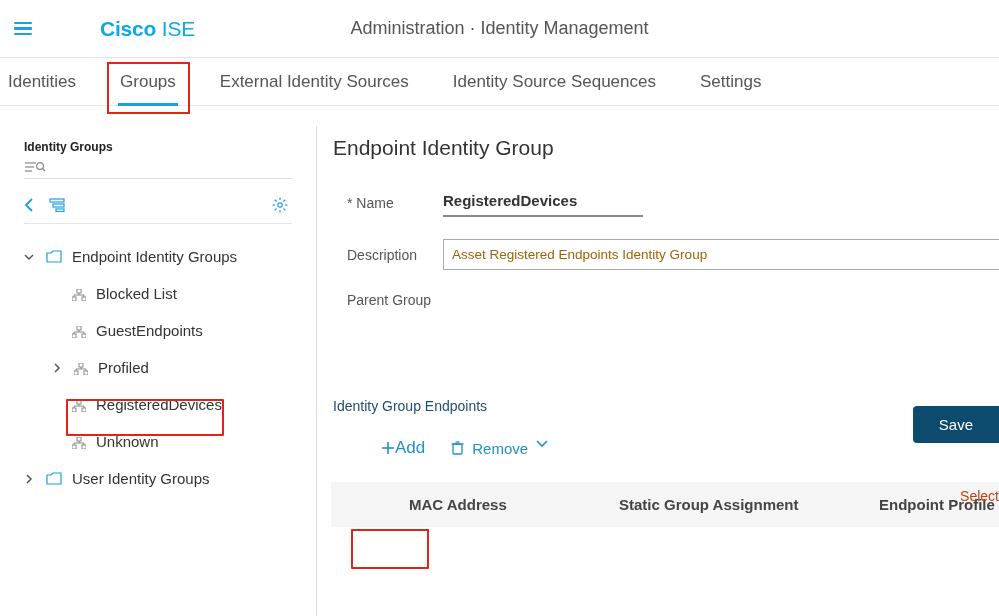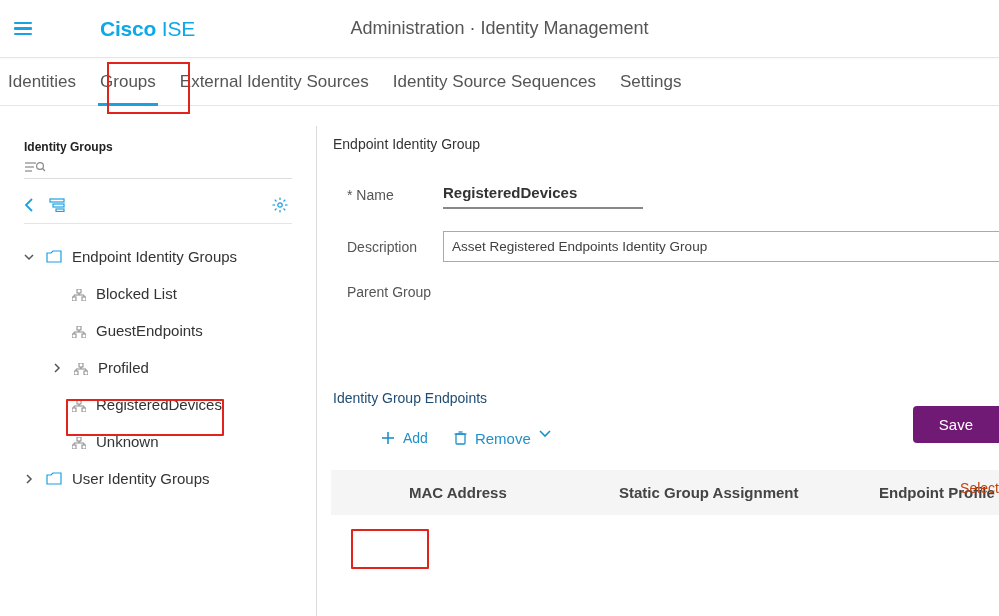--- a/index.html
+++ b/index.html
@@ -42,21 +42,21 @@
   .top-title {
     position: absolute;
     left: 50%; transform: translateX(-50%);
     font-size: 18px;
     color: #555;
     font-weight: 400;
   }
   
   .tabs {
     display: flex;
-    gap: 20px;
+    gap: 40px;
     padding-left: 6px;
     height: 48px;
     align-items: center;
     border-bottom: 1px solid #e5e5e5;
   }
   .tab {
     font-size: 17px;
     color: #555;
     cursor: pointer;
     padding: 2px 2px;
@@ -132,21 +132,21 @@
   }
   .breadcrumb {
     font-size: 13px;
     margin-bottom: 14px;
     padding-left: 2px;
   }
   .breadcrumb a { color:#1f7ea3; text-decoration:none; }
   .breadcrumb .sep { color:#777; margin: 0 6px; }
   .breadcrumb .cur { color:#555; }
   .page-title {
-    font-size: 14px;
+    font-size: 21px;
     color:#333;
     font-weight:400;
     margin-bottom: 28px;
     padding-left: 2px;
   }
   .form-row {
     display:flex; align-items:center;
     margin-bottom: 22px;
     padding-left: 16px;
   }
@@ -161,27 +161,27 @@
     border-bottom: 2px solid #888;
     padding: 4px 2px 6px 0;
     min-width: 200px;
   }
   .desc-input {
     flex:1;
     font-size: 13.5px;
     padding: 7px 8px;
     border:1px solid #aaa;
     border-right:none;
-    color:#404040;
+    color:#a16207;
   }
   .save-btn {
     position:absolute;
     right:0;
     top: 300px;
-    background:#701a75;
+    background:#0c4a6e;
     color:#fff;
     border:none;
     border-radius: 4px 0 0 4px;
     padding: 10px 26px;
     font-size:15px;
     cursor:pointer;
   }
   .section-title {
     font-size: 14px;
     color:#204d74;
@@ -194,23 +194,23 @@
     cursor:pointer;
   }
   .action-row {
     display:flex;
     align-items:center;
     gap: 14px;
     margin-top: 18px;
     padding-left: 38px;
   }
   .add-btn {
-    display:flex; align-items:center; gap:8px;
+    display:flex; align-items:center; 
     color:#1f90c9;
-    font-size:14px;
+    font-size:17px;
     cursor:pointer;
     padding: 6px 12px;
   }
   .remove-btn {
     display:flex; gap:8px;
     color:#1f90c9;
     font-size:15px;
     cursor:pointer;
   }
   .table-head {

